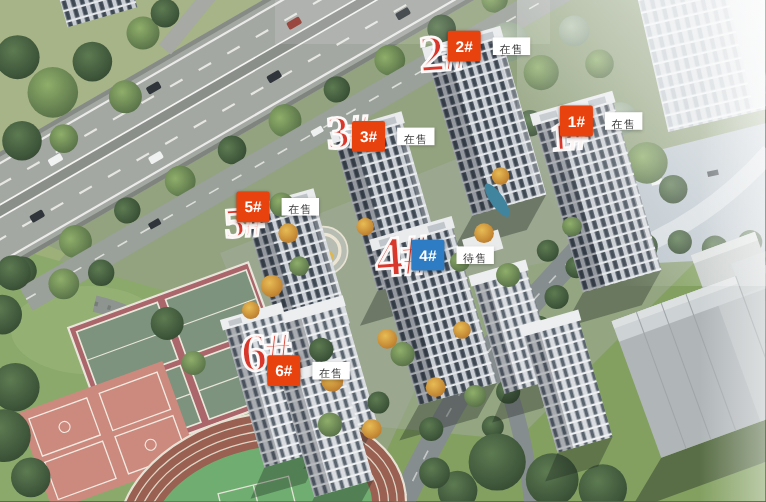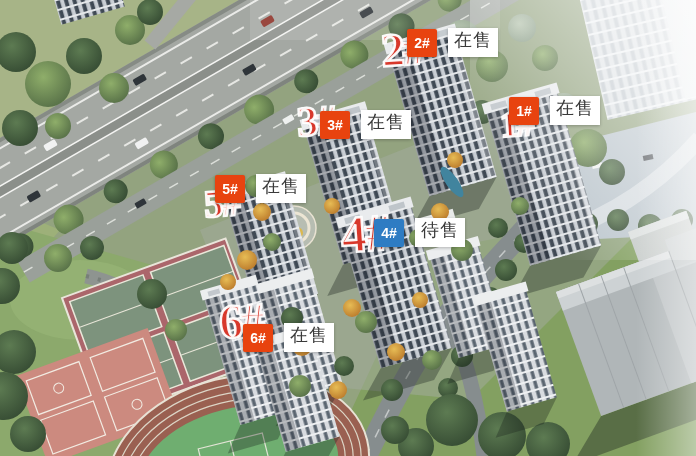--- a/index.html
+++ b/index.html
@@ -30,23 +30,23 @@
   .marker{position:absolute;display:flex;align-items:center;z-index:10;}
   .tag{
     width:30px;height:28px;border-radius:2px;
     background:var(--on-sale);color:#fff;
     font-size:14px;font-weight:700;
     display:flex;align-items:center;justify-content:center;
     box-shadow:0 1px 3px rgba(0,0,0,.35);
   }
   .marker.pending .tag{background:var(--pending);}
   .status{
-    margin-left:11px;height:29px;line-height:24px;
+    margin-left:11px;height:16px;line-height:24px;
     background:var(--status-bg);color:var(--status-text);
-    font-size:18px;padding:0 6px;letter-spacing:1px;
+    font-size:10px;padding:0 6px;letter-spacing:1px;
     box-shadow:0 1px 3px rgba(0,0,0,.25);
     white-space:nowrap;
     font-family:Liberation Serif, serif;
   }
 </style>
 </head>
 <body>
 
 <div class="stage">
 

